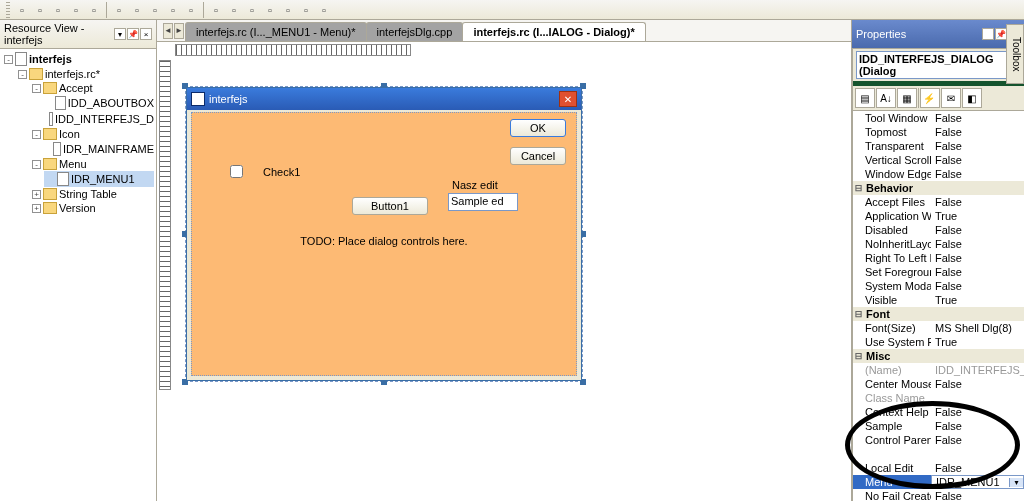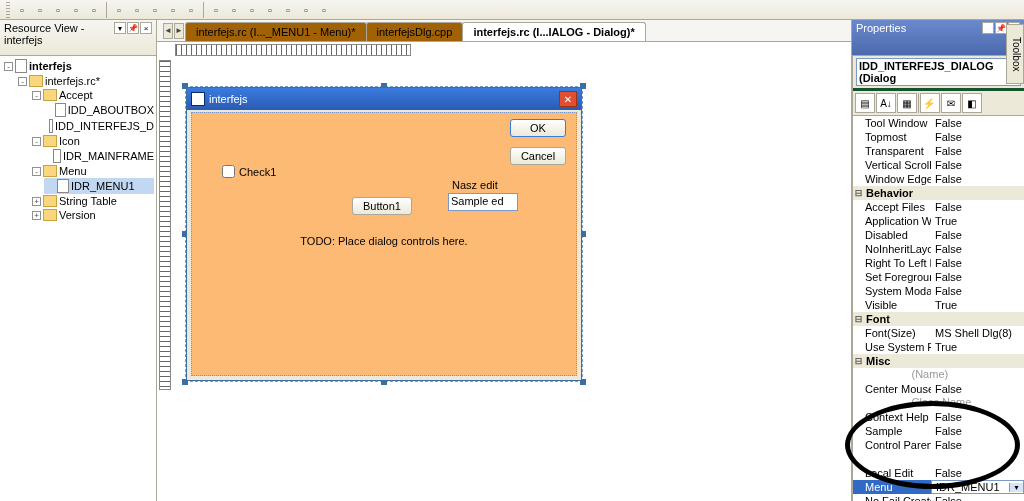--- a/index.html
+++ b/index.html
@@ -7,82 +7,82 @@
 
 
 .toolbar-strip { height: 20px; background: linear-gradient(#f6f5f2,#ece9d8); border-bottom: 1px solid #aca899; display:flex; align-items:center; padding:0 4px; gap:2px;}
 .tb-btn { width:16px; height:16px; border:1px solid transparent; display:flex; align-items:center; justify-content:center; color:#555;}
 
 
 .workspace { position:absolute; top:20px; left:0; right:0; bottom:0; display:flex; }
 
 
 .resview { width:157px; border-right:1px solid #aca899; display:flex; flex-direction:column; background:#fff;}
-.panel-title { background:linear-gradient(#f6f5f2,#ece9d8); border-bottom:1px solid #aca899; padding:2px 4px; display:flex; justify-content:space-between; height:36px;}
+.panel-title { background:linear-gradient(#f6f5f2,#ece9d8); border-bottom:1px solid #aca899; padding:2px 4px; display:flex; align-items:center; justify-content:space-between; height:29px;}
 .panel-title span{ font-weight:normal;}
 .panel-title .pt-btns{ display:flex; gap:1px;}
 .pt-ic{ width:12px;height:12px; border:1px solid #aca899; font-size:8px; display:flex;align-items:center;justify-content:center; background:#fff;}
 .tree { flex:1; overflow:auto; padding:2px; }
 .tn { display:flex; align-items:center; gap:2px; padding:1px 0 1px 2px; white-space:nowrap;}
 .tn .expander{ width:9px;height:9px;border:1px solid #919191; font-size:8px; line-height:7px; text-align:center; color:#444; background:#fff;}
 .tn .folder-ic{ width:14px;height:12px; background:#f9d77e; border:1px solid #c9a23a; position:relative;}
 .tn .file-ic{ width:12px;height:14px; background:#fff; border:1px solid #888;}
 .tn.sel{ background:#c2d8f2;}
 .tree ul{list-style:none; padding-left:14px;}
 
 
 .center { flex:1; position:relative; background:#fff; border-right:1px solid #aca899;}
 .tabs-bar { height:22px; background:#f6f5f2; border-bottom:1px solid #aca899; display:flex; align-items:flex-end; padding-left:6px; gap:0;}
-.file-tab { padding:3px 10px; border:1px solid #aca899; border-bottom:none; background:#a16207; margin-right:-1px; border-radius:3px 3px 0 0; display:flex; align-items:center; gap:4px;}
+.file-tab { padding:3px 10px; border:1px solid #aca899; border-bottom:none; background:#a3a3a3; margin-right:-1px; border-radius:3px 3px 0 0; display:flex; align-items:center; gap:4px;}
 .file-tab.active { background:#fff; font-weight:bold;}
 .nav-arrow{ width:10px;height:16px; border:1px solid #aca899; background:#ece9d8; display:flex;align-items:center;justify-content:center; font-size:8px; color:#444; margin-right:1px; align-self:center;}
 
 .canvas { position:absolute; top:22px; left:0; right:0; bottom:0; background:#fff; overflow:hidden;}
 .ruler-h{ position:absolute; top:2px; left:18px; right:440px; height:12px; border:1px solid #888; background:#fff;
   background-image:repeating-linear-gradient(to right,#666 0,#666 1px,transparent 1px,transparent 5px);}
 .ruler-v{ position:absolute; top:18px; left:2px; width:12px; height:330px; border:1px solid #888; background:#fff;
   background-image:repeating-linear-gradient(to bottom,#666 0,#666 1px,transparent 1px,transparent 5px);}
 
 
 .dlg-wrap{ position:absolute; left:28px; top:44px; width:398px; height:296px; border:1px dashed #7a98c8; }
 .dlg{ position:absolute; inset:0; border:1px solid #3a6ea5; background:#ece9d8;}
 .dlg-title{ height:22px; background:linear-gradient(#3a7bdc,#2a5bb5); color:#fff; display:flex; align-items:center; padding:0 4px; gap:4px;}
 .dlg-title .dlg-ic{ width:14px;height:14px; background:#fff; border:1px solid #0a2a6a;}
 .dlg-title .dlg-close{ margin-left:auto; width:18px; height:16px; background:#e05030; border:1px solid #a03010; color:#fff; display:flex;align-items:center;justify-content:center; font-size:10px;}
 .dlg-body{ position:absolute; top:24px; left:4px; right:4px; bottom:4px; border:1px dotted #7a98c8; background:#fdba74;}
 .win-btn{ position:absolute; border:1px solid #aca899; background:linear-gradient(#fff,#ece9d8); padding:2px 0; text-align:center; border-radius:3px;}
 .ok-btn{ right:10px; top:6px; width:56px; border:1px solid #3a7bdc;}
 .cancel-btn{ right:10px; top:34px; width:56px;}
-.chk{ position:absolute; left:30px; top:52px; display:flex; align-items:center; gap:4px;}
+.chk{ position:absolute; left:38px; top:52px; display:flex; align-items:center; gap:20px;}
 .chk input{ width:13px;height:13px;}
-.btn1{ left:160px; top:84px; width:60px;}
+.btn1{ left:160px; top:84px; width:76px;}
 .grp-label{ position:absolute; left:260px; top:66px;}
 .edit-box{ position:absolute; left:256px; top:80px; width:70px; height:18px; border:1px solid #7a98c8; background:#fff; padding:1px 2px;}
 .todo-text{ position:absolute; left:0; right:0; top:122px; text-align:center; color:#000;}
 .sel-handle{ position:absolute; width:6px;height:6px; background:#3a6ea5;}
 
 
 .props { width:172px; background:#fff; display:flex; flex-direction:column;}
 .props-inner{flex:1; overflow:hidden; border-left:1px solid #aca899; display:flex; flex-direction:column;}
-.combo-row{ padding:2px 3px; border-bottom:3px solid #14532d; background:#ece9d8;}
+.combo-row{ padding:2px 3px; border-bottom:5px solid #14532d; background:#ece9d8;}
 .combo{ width:100%; border:1px solid #7a98c8; background:#fff; padding:1px 2px; display:flex; justify-content:space-between; font-weight:bold;}
 .combo .dd{ width:14px; background:#d7e4f7; border-left:1px solid #7a98c8; text-align:center; font-size:8px;}
 .icon-row{ display:flex; gap:1px; padding:2px; border-bottom:1px solid #aca899; background:#ece9d8;}
 .ir-btn{ width:20px;height:20px; border:1px solid #aca899; background:#fff; display:flex;align-items:center;justify-content:center; font-size:10px;}
 .prop-grid{ flex:1; overflow:auto; position:relative;}
 .pg-row{ display:flex; height:14px; align-items:center;}
 .pg-row.cat{ background:#ece9d8; font-weight:bold;}
 .pg-row.cat .pg-name{ padding-left:2px;}
 .pg-row .exp{ width:11px; text-align:center; color:#666; font-size:9px;}
 .pg-name{ width:78px; padding-left:12px; overflow:hidden; white-space:nowrap;}
 .pg-val{ flex:1; padding-left:4px; overflow:hidden; white-space:nowrap;}
 .pg-row.selected{ background:#316ac5; color:#fff;}
 .pg-row.selected .pg-val{ background:#fff; color:#000; border:1px solid #7a98c8; height:14px; display:flex; align-items:center; justify-content:space-between; padding-right:0;}
 .pg-row.selected .dd{ width:14px; background:#d7e4f7; border-left:1px solid #7a98c8; text-align:center; font-size:8px; color:#000;}
-.pg-row.disabled{ color:#999;flex-direction:column;}
+.pg-row.disabled{ color:#999;}
 
 
 .highlight-oval{ position:absolute; right:4px; bottom:12px; width:175px; height:88px; border:5px solid #000; border-radius:50%; pointer-events:none; z-index:50;}
 
 
 .side-tab{ position:absolute; right:0; top:24px; width:18px; height:60px; background:#ece9d8; border:1px solid #aca899; writing-mode:vertical-rl; text-align:center; padding:4px 1px; font-size:10px;}
 
 .grip{ width:4px; background:repeating-linear-gradient(#aca899 0,#aca899 1px,transparent 1px,transparent 3px); margin:2px;}
 </style>
 </head>

